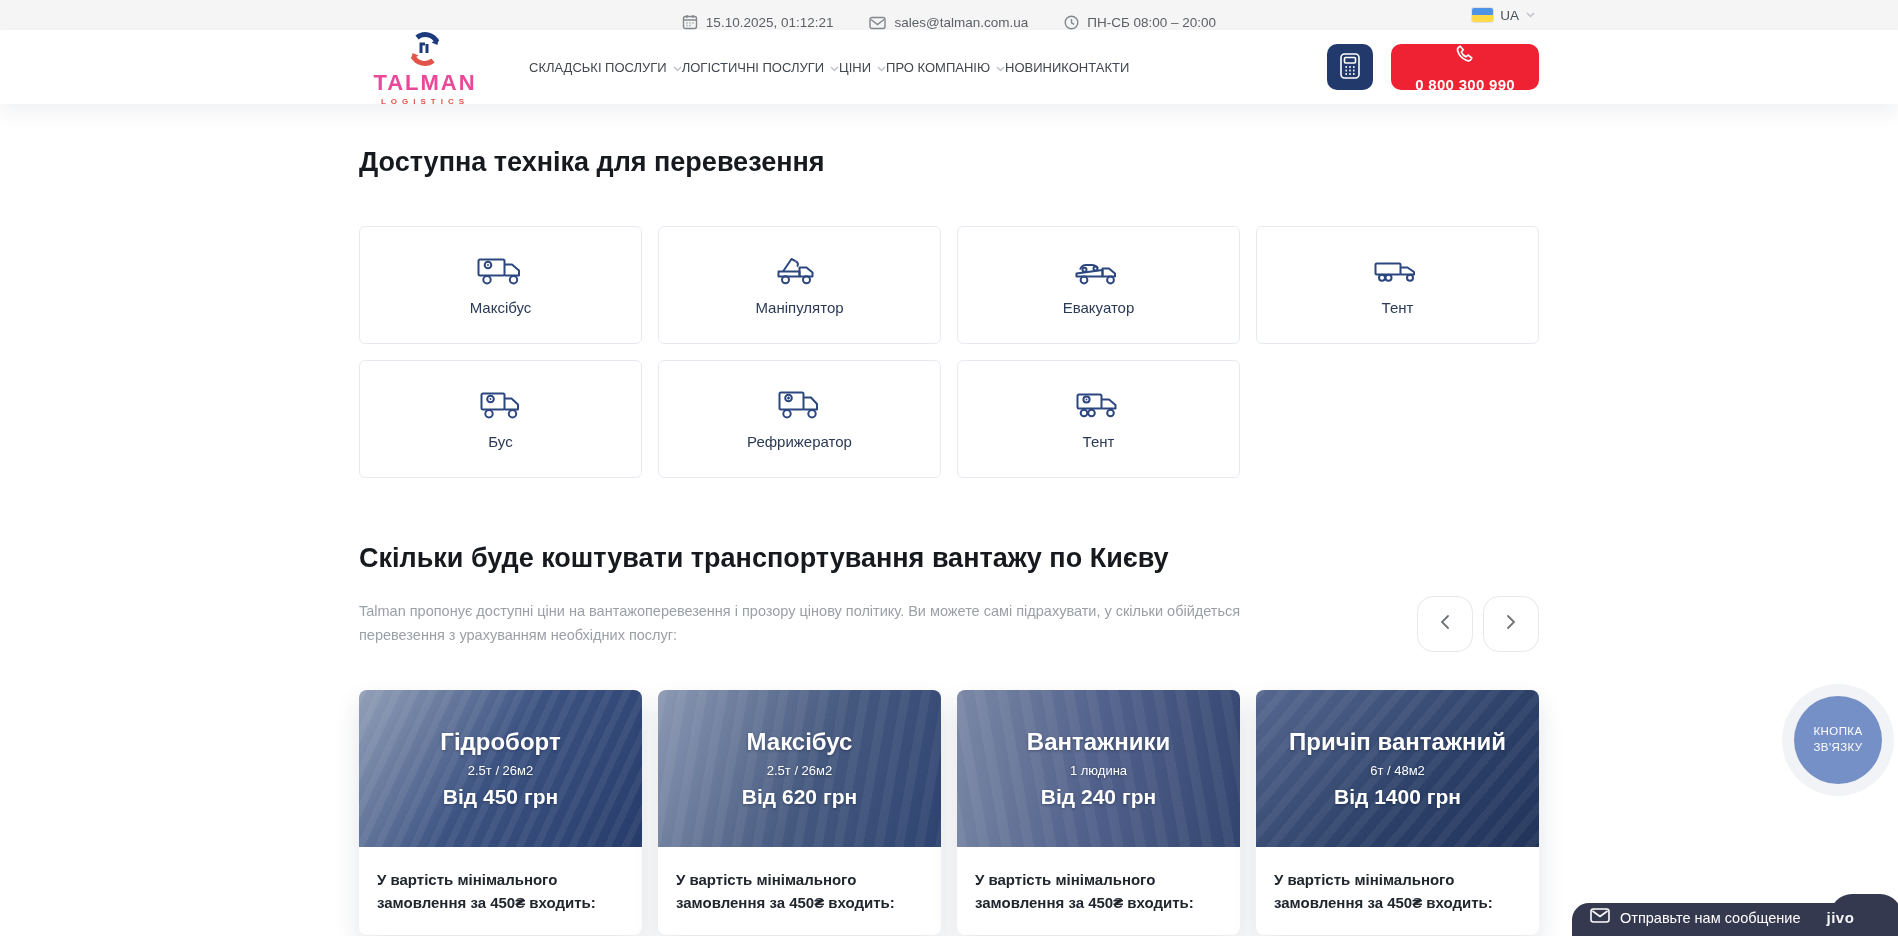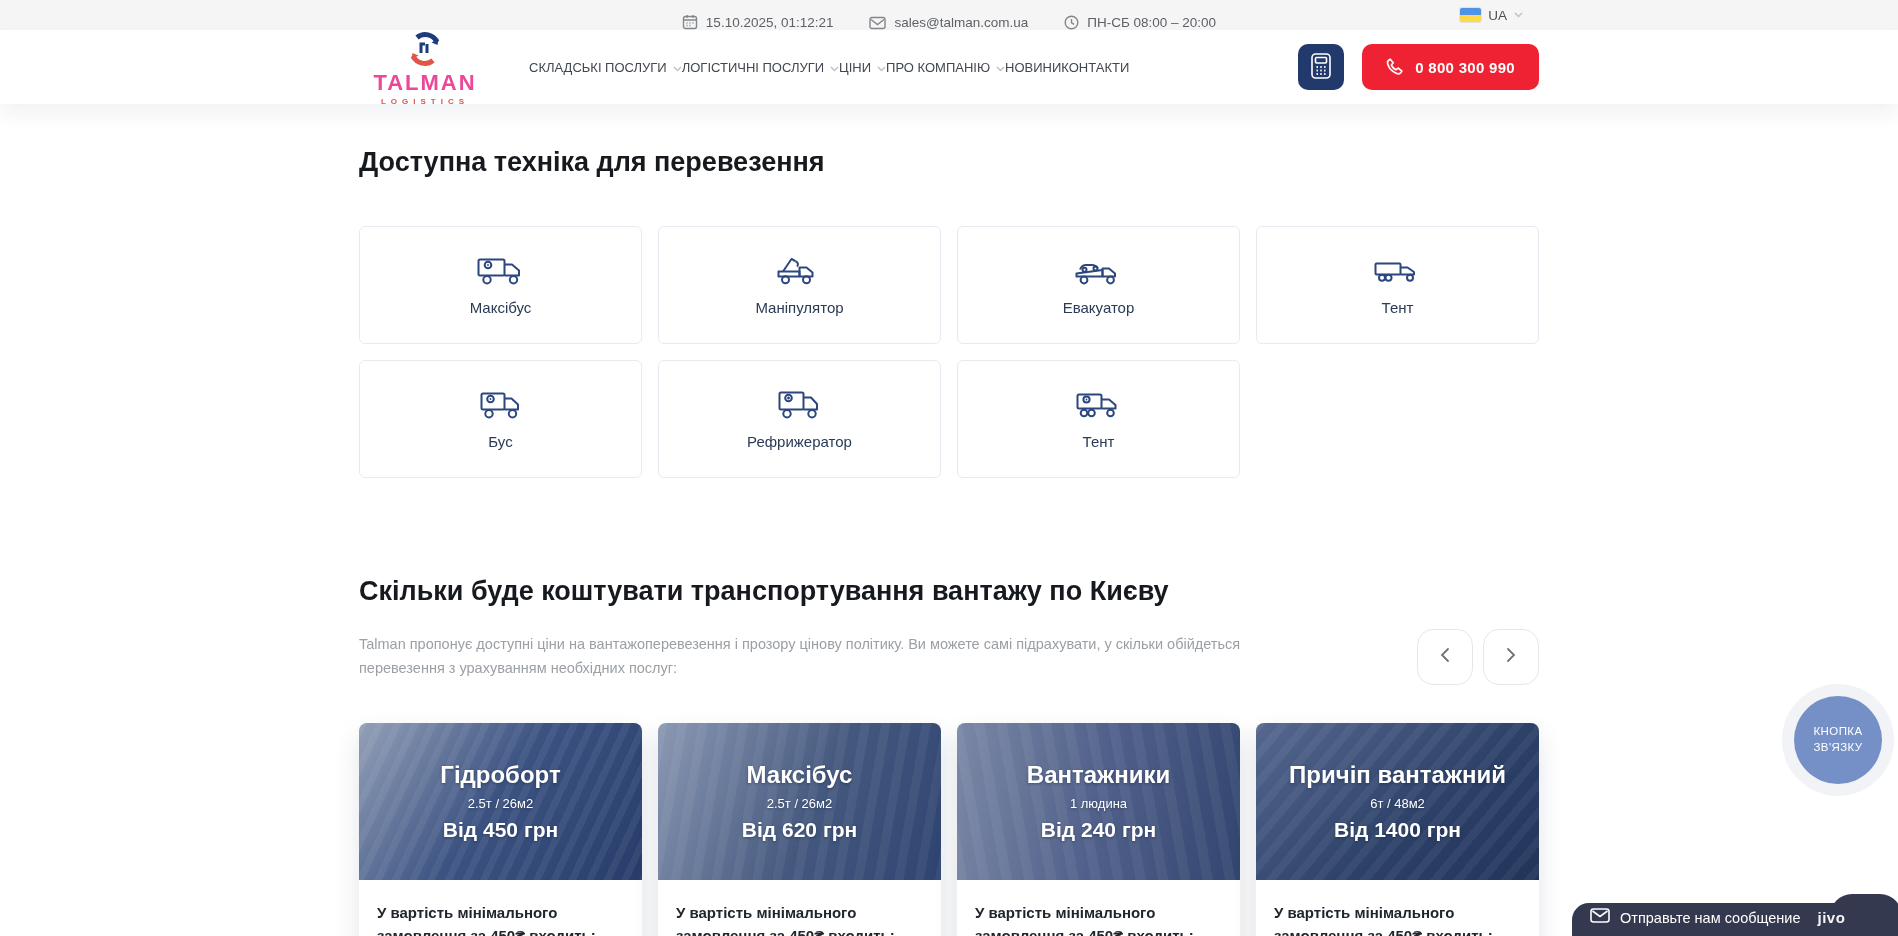--- a/index.html
+++ b/index.html
@@ -5,49 +5,49 @@
   * { margin:0; padding:0; box-sizing:border-box; }
   html,body { width:1898px; height:936px; overflow:hidden; background:#fff;
     font-family:"Liberation Sans", sans-serif; }
   .container { width:1180px; margin:0 auto; position:relative; }
 
   
   .topbar { height:30px; background:#f5f5f6; font-size:13.5px; color:#5d6166; }
   .topbar-inner { height:100%; display:flex; align-items:flex-end; justify-content:center; gap:36px; }
   .topbar-item { display:flex; align-items:center; gap:8px; }
   .topbar svg { display:block; }
-  .lang { position:absolute; right:16px; top:0; height:30px; display:flex; align-items:center; gap:7px; cursor:pointer; color:#4c5156; }
+  .lang { position:absolute; right:4px; top:0; height:30px; display:flex; align-items:center; gap:7px; cursor:pointer; color:#4c5156; }
   .flag { width:21px; height:14px; border-radius:2px; overflow:hidden; display:flex; flex-direction:column; box-shadow:0 0 0 1px rgba(0,0,0,.08); }
   .flag i { flex:1; display:block; }
   .flag i.b { background:#4e93e6; } .flag i.y { background:#ffd948; }
 
   
   .header { height:74px; background:#fff; box-shadow:0 10px 18px rgba(20,30,60,.06); position:relative; z-index:5; }
   .header-inner { display:flex; align-items:center; height:100%; }
   .logo { display:flex; flex-direction:column; align-items:center; cursor:pointer; width:132px; flex:none; }
   .logo-title { font-size:22px; font-weight:800; color:#ec4899; letter-spacing:2px; margin-top:-3px; }
   .logo-tag { font-size:8px; font-weight:700; color:#e2544a; letter-spacing:5px; margin-top:1px; }
   .nav { display:flex; align-items:center; margin-left:38px; flex:1; font-size:13px; color:#41474e; }
   .nav-item { display:flex; align-items:center; gap:6px; cursor:pointer; white-space:nowrap; }
   .header-actions { display:flex; align-items:center; gap:18px; margin-left:auto; }
   .calc-btn { width:46px; height:46px; border-radius:10px; background:#213a6b; border:none; display:flex; align-items:center; justify-content:center; cursor:pointer; }
   .phone-btn { height:46px; padding:0 24px; border-radius:10px; background:#ee2232; border:none; color:#fff;
     font-weight:700; font-size:15px; letter-spacing:.3px; display:flex; align-items:center; gap:11px; cursor:pointer;
-    font-family:"Liberation Sans", sans-serif; }
+    font-family:"Liberation Sans", sans-serif;flex-direction:column; }
 
   
   .section-title { font-size:27px; font-weight:700; color:#16191d; line-height:1.25; }
   .vehicles-title { padding-top:42px; }
   .vehicle-grid { margin-top:46px; display:grid; grid-template-columns:repeat(4,1fr); gap:16px; }
   .vehicle-card { height:118px; background:#fff; border:1px solid #e7ebf1; border-radius:6px; cursor:pointer;
     display:flex; flex-direction:column; align-items:center; justify-content:center; gap:11px; }
   .vehicle-label { font-size:15px; color:#2b3a55; }
   .vehicle-card svg { display:block; }
 
-  .pricing-title { margin-top:97px; }
+  .pricing-title { margin-top:64px; }
   .pricing-sub { margin-top:20px; display:flex; justify-content:space-between; align-items:center; }
   .pricing-desc { width:920px; font-size:14.5px; line-height:1.65; color:#9ba0a6; }
   .arrows { display:flex; gap:10px; }
   .arrow-btn { width:56px; height:56px; background:#fff; border:1px solid #e7e7e9; border-radius:16px;
     display:flex; align-items:center; justify-content:center; cursor:pointer; }
 
   .price-grid { margin-top:38px; display:grid; grid-template-columns:repeat(4,1fr); gap:16px; }
   .price-card { border-radius:8px; overflow:hidden; background:#fff; box-shadow:0 12px 26px rgba(25,39,70,.12); }
   .price-hero { height:157px; display:flex; flex-direction:column; align-items:center; justify-content:center; gap:7px;
     color:#fff; text-align:center; text-shadow:0 1px 3px rgba(10,20,40,.4); }
@@ -73,21 +73,21 @@
     background:#f2f3f6; display:flex; align-items:center; justify-content:center; z-index:40; }
   .callback-inner { width:88px; height:88px; border-radius:50%; background:#7590c6; color:#fff; cursor:pointer;
     display:flex; flex-direction:column; align-items:center; justify-content:center; font-size:11.5px;
     letter-spacing:.4px; line-height:1.35; border:none; font-family:"Liberation Sans", sans-serif; }
   .jivo { position:fixed; right:0; bottom:0; height:33px; min-width:326px; background:#35394f; color:#fff;
     display:flex; align-items:center; gap:10px; padding:0 16px 4px 18px; border-radius:17px 22px 0 0;
     cursor:pointer; z-index:50; }
   .jivo::before { content:""; position:absolute; right:-4px; top:-9px; width:72px; height:46px;
     background:#35394f; border-radius:22px; z-index:-1; }
   .jivo-msg { font-size:14.5px; }
-  .jivo-brand { font-size:15px; font-weight:700; letter-spacing:.5px; margin-left:7px; opacity:.95; }
+  .jivo-brand { font-size:15px; font-weight:700; letter-spacing:.5px; margin-left:16px; opacity:.95; }
 </style>
 </head>
 <body>
 
 <div class="topbar">
   <div class="container" style="height:100%">
     <div class="topbar-inner">
       <div class="topbar-item">
         <span>
           <svg width="16" height="16" viewBox="0 0 16 16" fill="none" stroke="#83878c" stroke-width="1.4">

